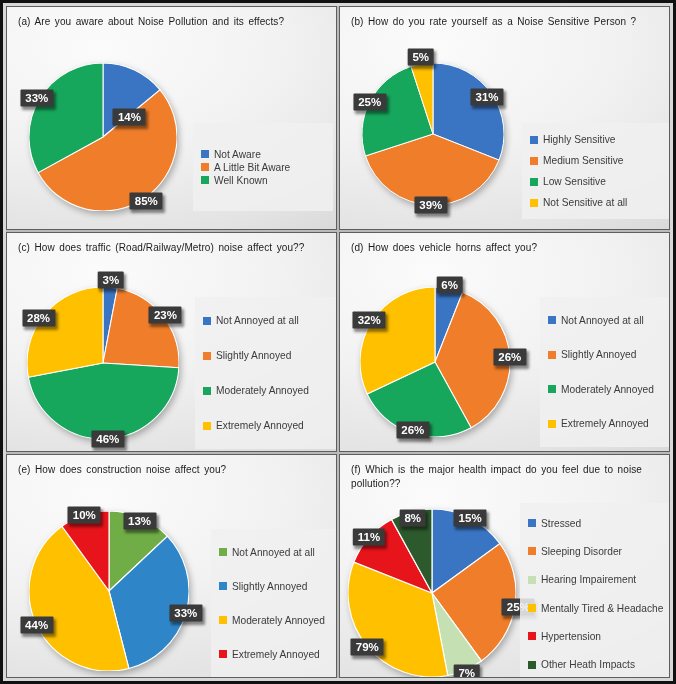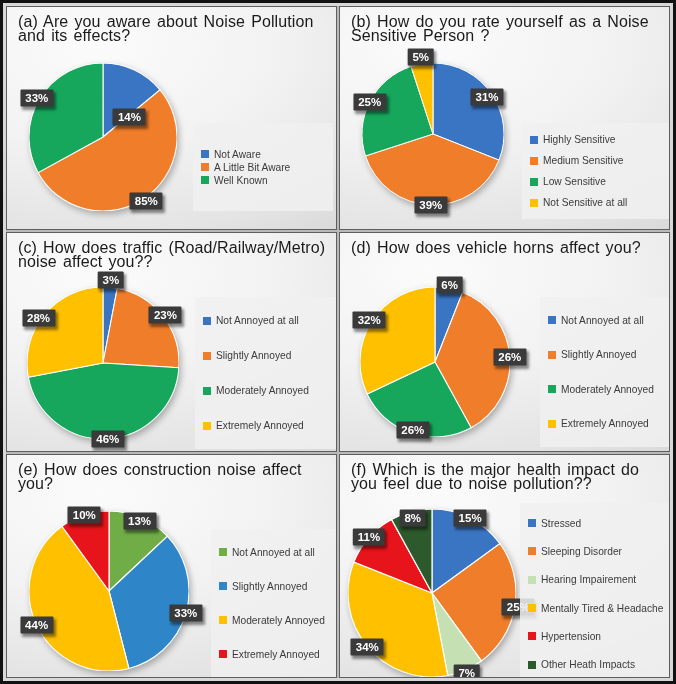--- a/index.html
+++ b/index.html
@@ -28,21 +28,21 @@
     position:relative;
     background:
       radial-gradient(130% 110% at 28% 18%, #fbfbfb 0%, #f2f2f2 42%, #e3e3e3 78%, #d5d5d5 100%);
     box-sizing:border-box;
     border:1px solid #5e5e5e;
     overflow:hidden;
   }
   .q-title{
     position:absolute;
     left:11px;top:8px;right:8px;
-    font-size:16px;
+    font-size:10px;
     line-height:13.5px;
     color:#1b1b1b;
     letter-spacing:.1px;
     word-spacing:1.6px;
   }
   .chart-area{
     position:absolute;
     left:0;right:0;bottom:0;top:34px;
   }
   .pie-wrap{
@@ -309,21 +309,21 @@
                 <path d="M 50 50 L 90.45084971874738 20.610737385376343 A 50 50 0 0 1 79.38926261462366 90.45084971874738 Z" fill="#ef7d2a" stroke="#ffffff" stroke-width="0.7"></path>
                 <path d="M 50 50 L 79.38926261462366 90.45084971874738 A 50 50 0 0 1 59.36906572928623 99.11436253643444 Z" fill="#c5e0b3" stroke="#ffffff" stroke-width="0.7"></path>
                 <path d="M 50 50 L 59.36906572928623 99.11436253643444 A 50 50 0 0 1 3.5111757055874406 31.593772365766085 Z" fill="#ffc000" stroke="#ffffff" stroke-width="0.7"></path>
                 <path d="M 50 50 L 3.5111757055874406 31.593772365766085 A 50 50 0 0 1 25.912316294914238 6.1846659978068175 Z" fill="#e8141b" stroke="#ffffff" stroke-width="0.7"></path>
                 <path d="M 50 50 L 25.912316294914238 6.1846659978068175 A 50 50 0 0 1 49.99999999999999 0 Z" fill="#2c5a2c" stroke="#ffffff" stroke-width="0.7"></path>
               </svg>
             </div>
         <div class="dlabel" style="left: 72.6995%; top: 5.44967%;">15%</div>
             <div class="dlabel" style="left: 101.36%; top: 58.1346%;">25%</div>
             <div class="dlabel" style="left: 70.6517%; top: 97.7232%;">7%</div>
-            <div class="dlabel" style="left: 11.4743%; top: 81.8712%;">34%</div>
+            <div class="dlabel" style="left: 11.4743%; top: 81.8712%;">79%</div>
             <div class="dlabel" style="left: 12.4944%; top: 16.9344%;">11%</div>
             <div class="dlabel" style="left: 38.5603%; top: 5.44517%;">8%</div>
           </div>
         <div class="legend">
             <div class="li">
               <span class="sw" style="background: rgb(58, 117, 196);"></span>
               <span class="lbl">Stressed</span>
             </div>
             <div class="li">
               <span class="sw" style="background: rgb(239, 125, 42);"></span>

